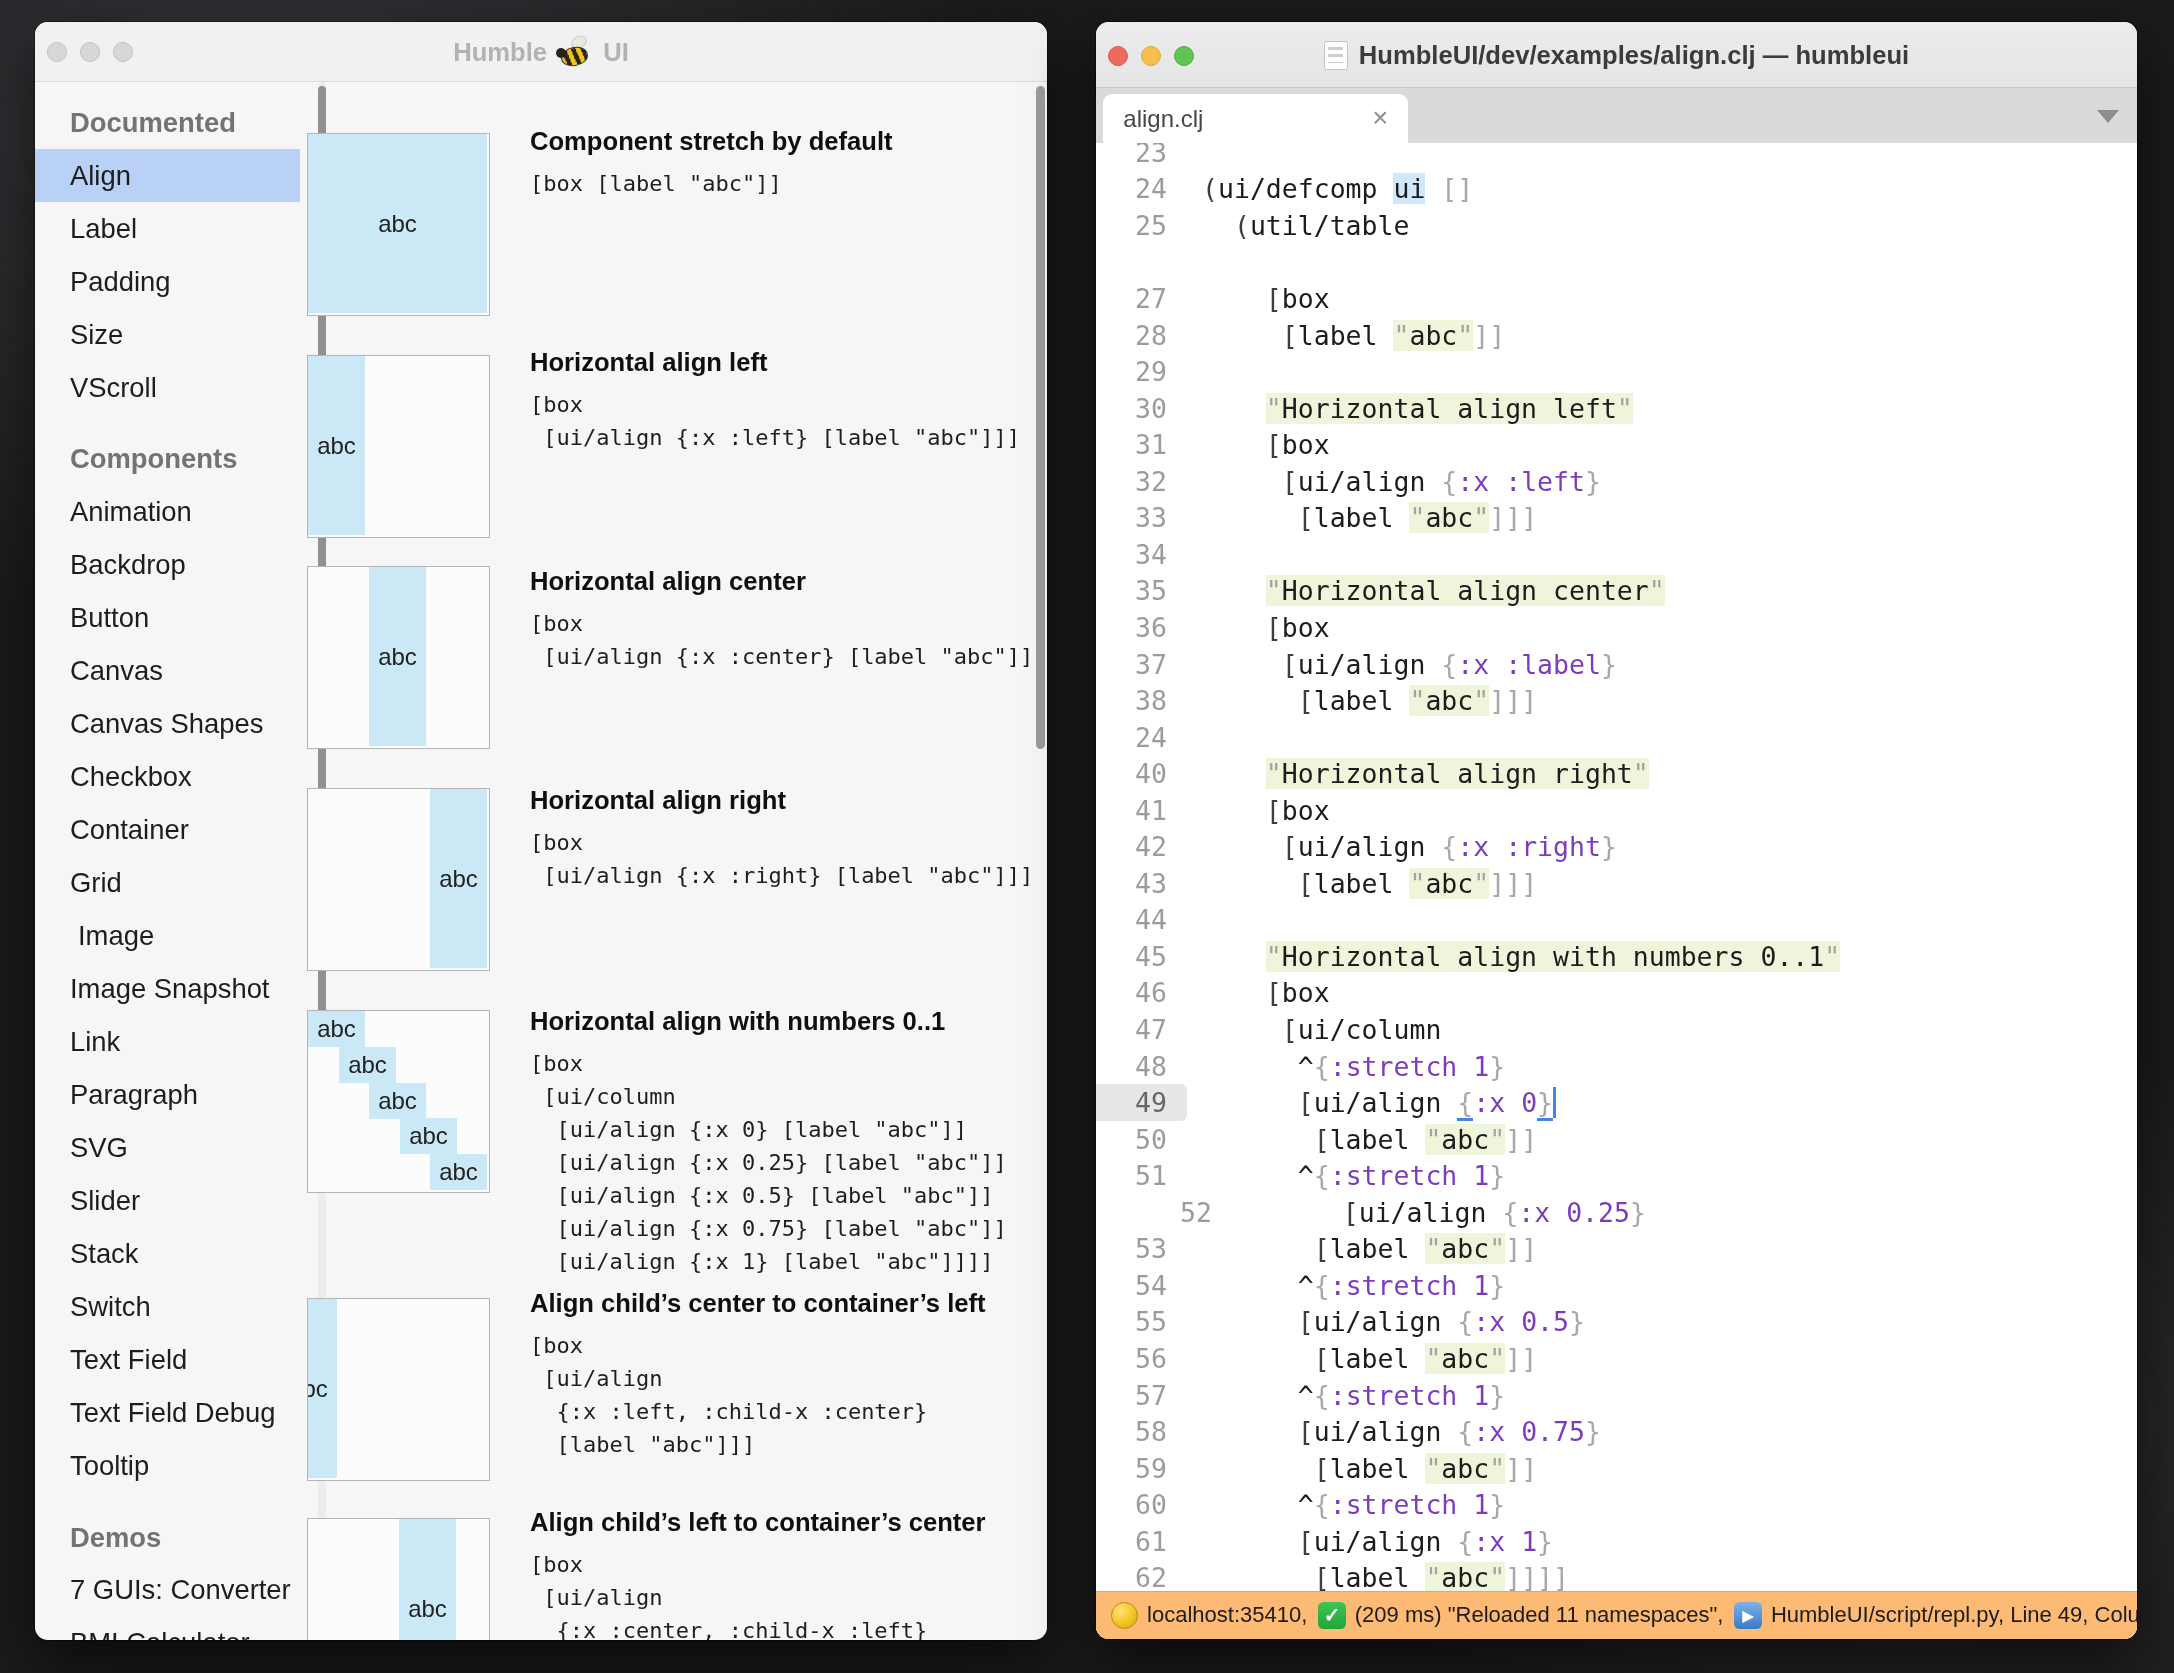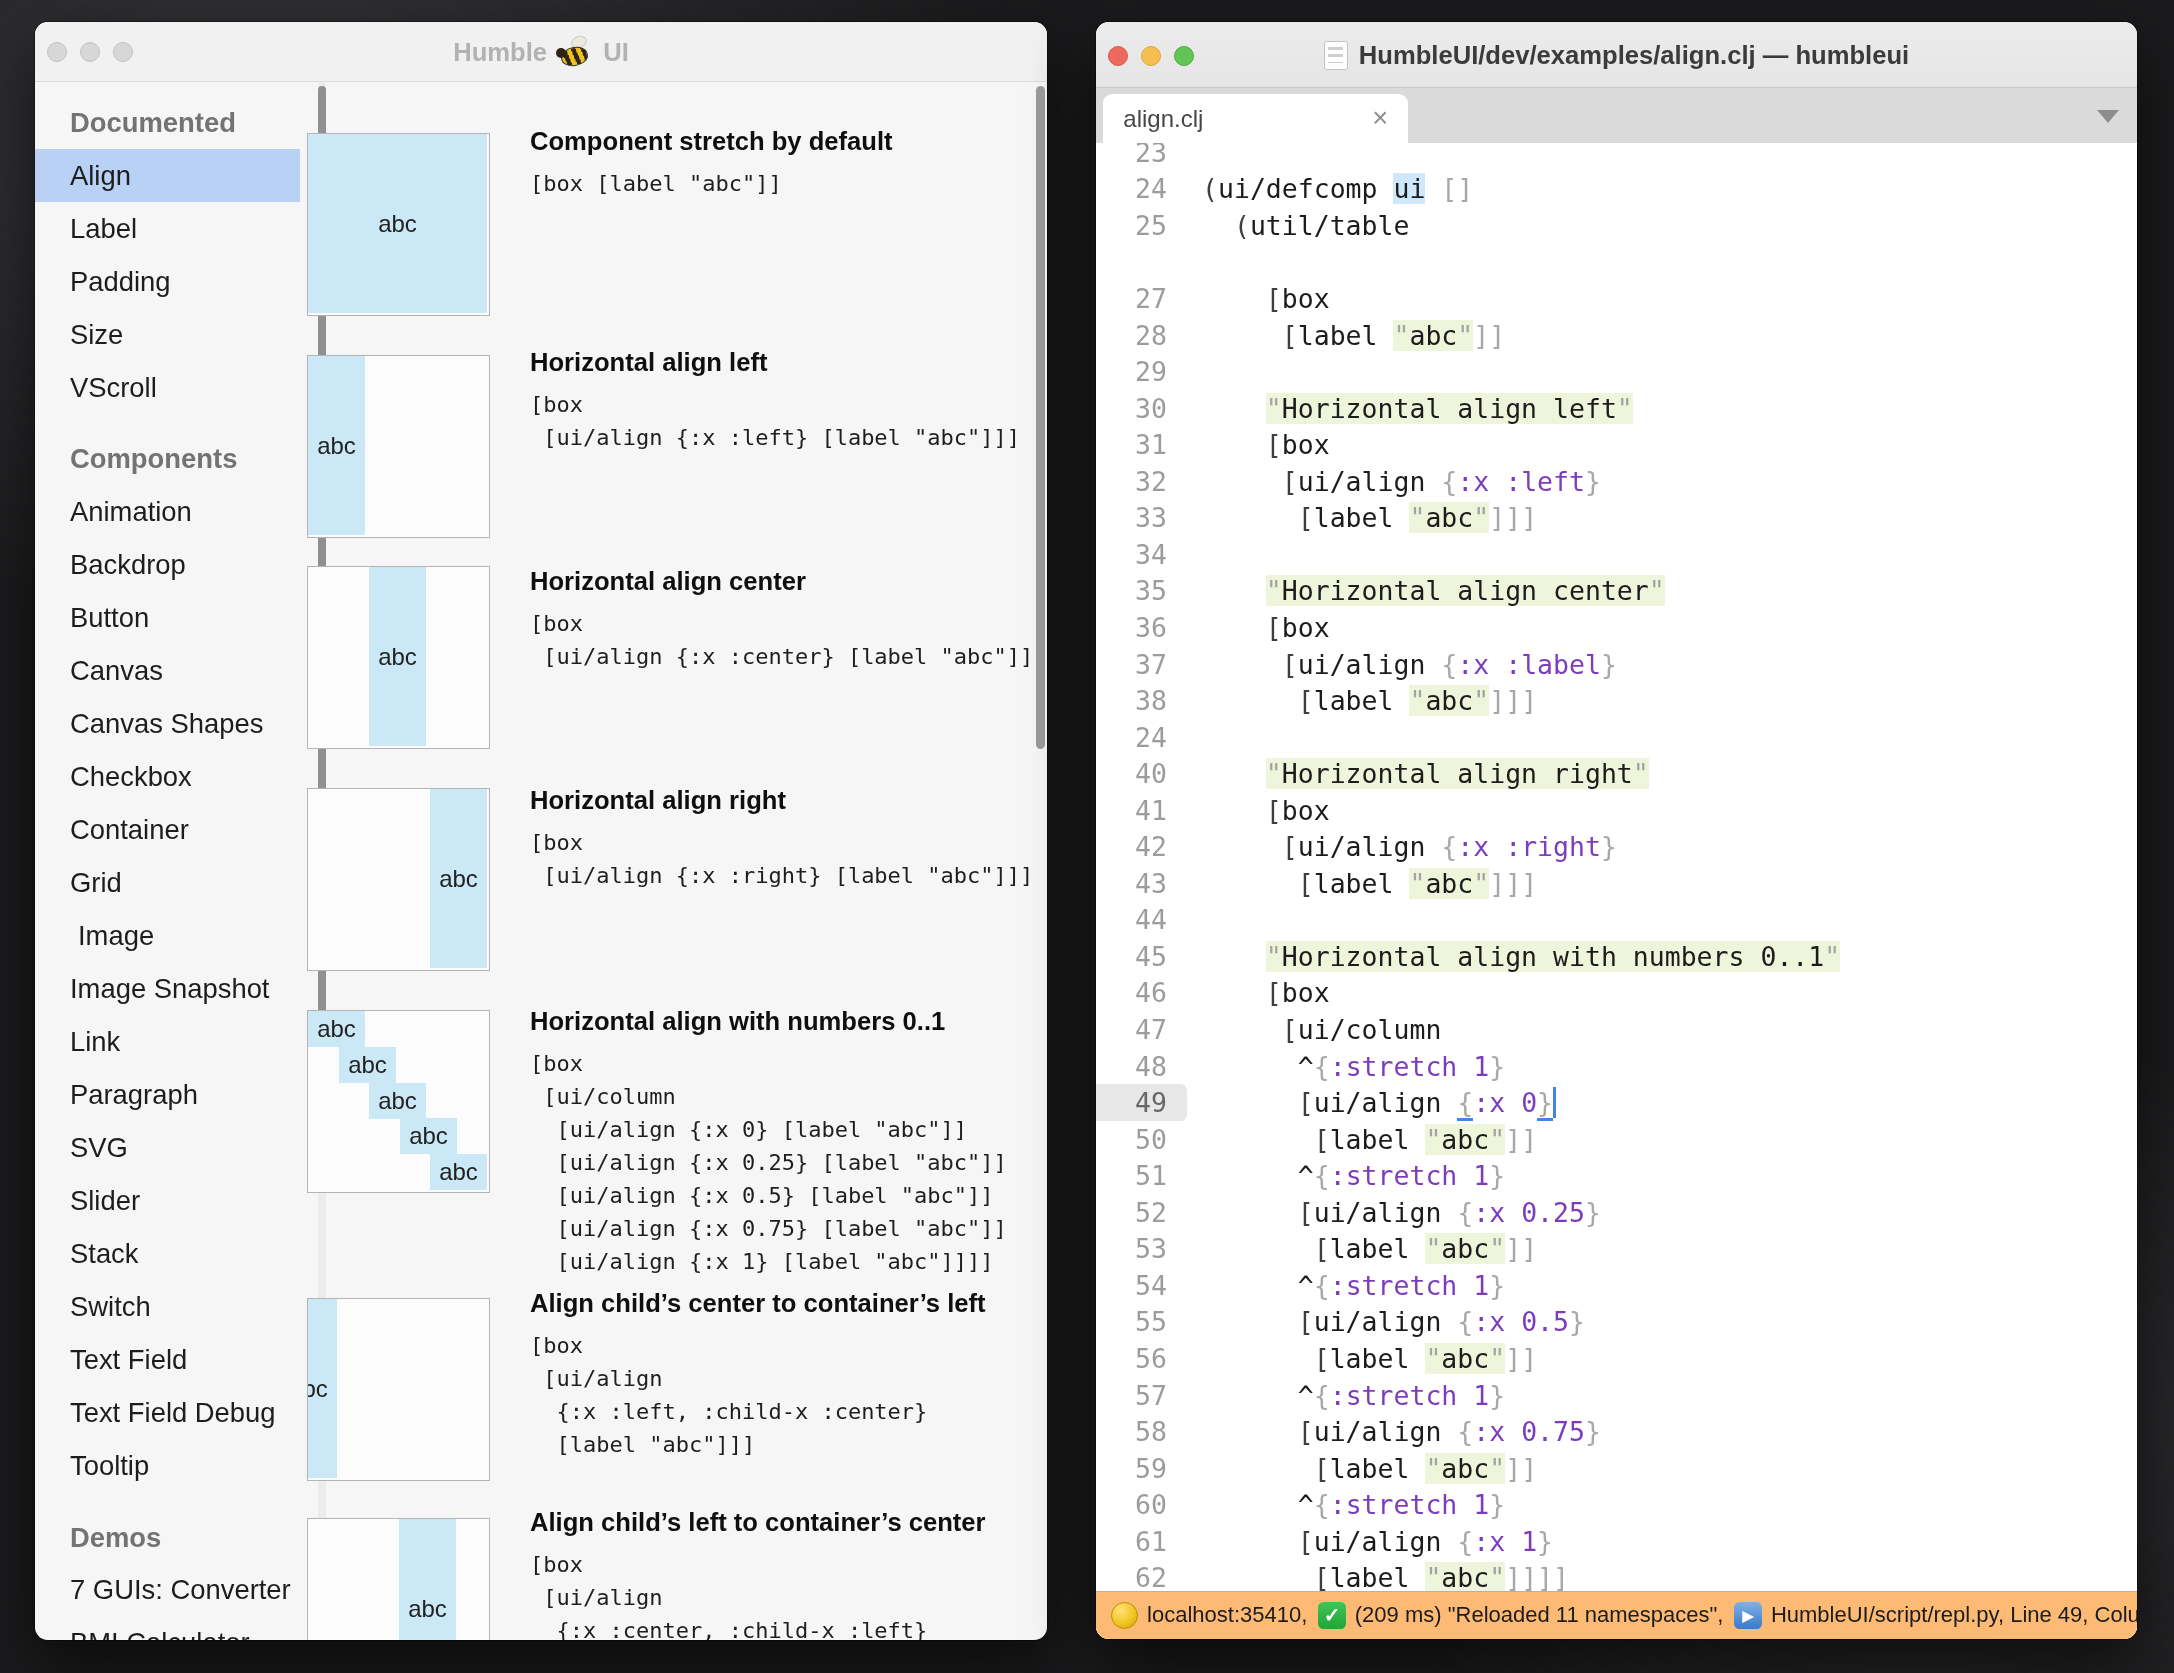--- a/index.html
+++ b/index.html
@@ -293,21 +293,21 @@
       <div class="cl" style="top: 722px;"><span class="gut">43</span><span class="code"><span class="t-d">      </span><span class="t-p">[</span><span class="t-d">label </span><span class="t-qt">"</span><span class="t-s">abc</span><span class="t-qt">"</span><span class="t-q">]]]</span></span></div>
       <div class="cl" style="top: 758px;"><span class="gut">44</span><span class="code"></span></div>
       <div class="cl" style="top: 795px;"><span class="gut">45</span><span class="code"><span class="t-d">    </span><span class="t-qt">"</span><span class="t-s">Horizontal align with numbers 0..1</span><span class="t-qt">"</span></span></div>
       <div class="cl" style="top: 831px;"><span class="gut">46</span><span class="code"><span class="t-d">    </span><span class="t-p">[</span><span class="t-d">box</span></span></div>
       <div class="cl" style="top: 868px;"><span class="gut">47</span><span class="code"><span class="t-d">     </span><span class="t-p">[</span><span class="t-d">ui/column</span></span></div>
       <div class="cl" style="top: 905px;"><span class="gut">48</span><span class="code"><span class="t-d">      </span><span class="t-d">^</span><span class="t-q">{</span><span class="t-k">:stretch 1</span><span class="t-q">}</span></span></div>
       <div class="gut-hl" style="top: 941px;"></div>
       <div class="cl current" style="top: 941px;"><span class="gut">49</span><span class="code"><span class="t-d">      </span><span class="t-p">[</span><span class="t-d">ui/align </span><span class="t-q t-bu">{</span><span class="t-k">:x 0</span><span class="t-q t-bu">}</span><span class="caret"></span></span></div>
       <div class="cl" style="top: 978px;"><span class="gut">50</span><span class="code"><span class="t-d">       </span><span class="t-p">[</span><span class="t-d">label </span><span class="t-qt">"</span><span class="t-s">abc</span><span class="t-qt">"</span><span class="t-q">]]</span></span></div>
       <div class="cl" style="top: 1014px;"><span class="gut">51</span><span class="code"><span class="t-d">      </span><span class="t-d">^</span><span class="t-q">{</span><span class="t-k">:stretch 1</span><span class="t-q">}</span></span></div>
-      <div class="cl" style="top: 1051px;"><span class="gut">52</span><span class="code"><span class="t-d">      </span><span class="t-p">[</span><span class="t-d">ui/align </span><span class="t-q">{</span><span class="t-k">:x 0.25</span><span class="t-q">}</span></span></div>
+      <div class="cl" style="top: 1051px; margin-left: 45px;"><span class="gut">52</span><span class="code"><span class="t-d">      </span><span class="t-p">[</span><span class="t-d">ui/align </span><span class="t-q">{</span><span class="t-k">:x 0.25</span><span class="t-q">}</span></span></div>
       <div class="cl" style="top: 1087px;"><span class="gut">53</span><span class="code"><span class="t-d">       </span><span class="t-p">[</span><span class="t-d">label </span><span class="t-qt">"</span><span class="t-s">abc</span><span class="t-qt">"</span><span class="t-q">]]</span></span></div>
       <div class="cl" style="top: 1124px;"><span class="gut">54</span><span class="code"><span class="t-d">      </span><span class="t-d">^</span><span class="t-q">{</span><span class="t-k">:stretch 1</span><span class="t-q">}</span></span></div>
       <div class="cl" style="top: 1160px;"><span class="gut">55</span><span class="code"><span class="t-d">      </span><span class="t-p">[</span><span class="t-d">ui/align </span><span class="t-q">{</span><span class="t-k">:x 0.5</span><span class="t-q">}</span></span></div>
       <div class="cl" style="top: 1197px;"><span class="gut">56</span><span class="code"><span class="t-d">       </span><span class="t-p">[</span><span class="t-d">label </span><span class="t-qt">"</span><span class="t-s">abc</span><span class="t-qt">"</span><span class="t-q">]]</span></span></div>
       <div class="cl" style="top: 1234px;"><span class="gut">57</span><span class="code"><span class="t-d">      </span><span class="t-d">^</span><span class="t-q">{</span><span class="t-k">:stretch 1</span><span class="t-q">}</span></span></div>
       <div class="cl" style="top: 1270px;"><span class="gut">58</span><span class="code"><span class="t-d">      </span><span class="t-p">[</span><span class="t-d">ui/align </span><span class="t-q">{</span><span class="t-k">:x 0.75</span><span class="t-q">}</span></span></div>
       <div class="cl" style="top: 1307px;"><span class="gut">59</span><span class="code"><span class="t-d">       </span><span class="t-p">[</span><span class="t-d">label </span><span class="t-qt">"</span><span class="t-s">abc</span><span class="t-qt">"</span><span class="t-q">]]</span></span></div>
       <div class="cl" style="top: 1343px;"><span class="gut">60</span><span class="code"><span class="t-d">      </span><span class="t-d">^</span><span class="t-q">{</span><span class="t-k">:stretch 1</span><span class="t-q">}</span></span></div>
       <div class="cl" style="top: 1380px;"><span class="gut">61</span><span class="code"><span class="t-d">      </span><span class="t-p">[</span><span class="t-d">ui/align </span><span class="t-q">{</span><span class="t-k">:x 1</span><span class="t-q">}</span></span></div>
       <div class="cl" style="top: 1416px;"><span class="gut">62</span><span class="code"><span class="t-d">       </span><span class="t-p">[</span><span class="t-d">label </span><span class="t-qt">"</span><span class="t-s">abc</span><span class="t-qt">"</span><span class="t-q">]]]]</span></span></div>

